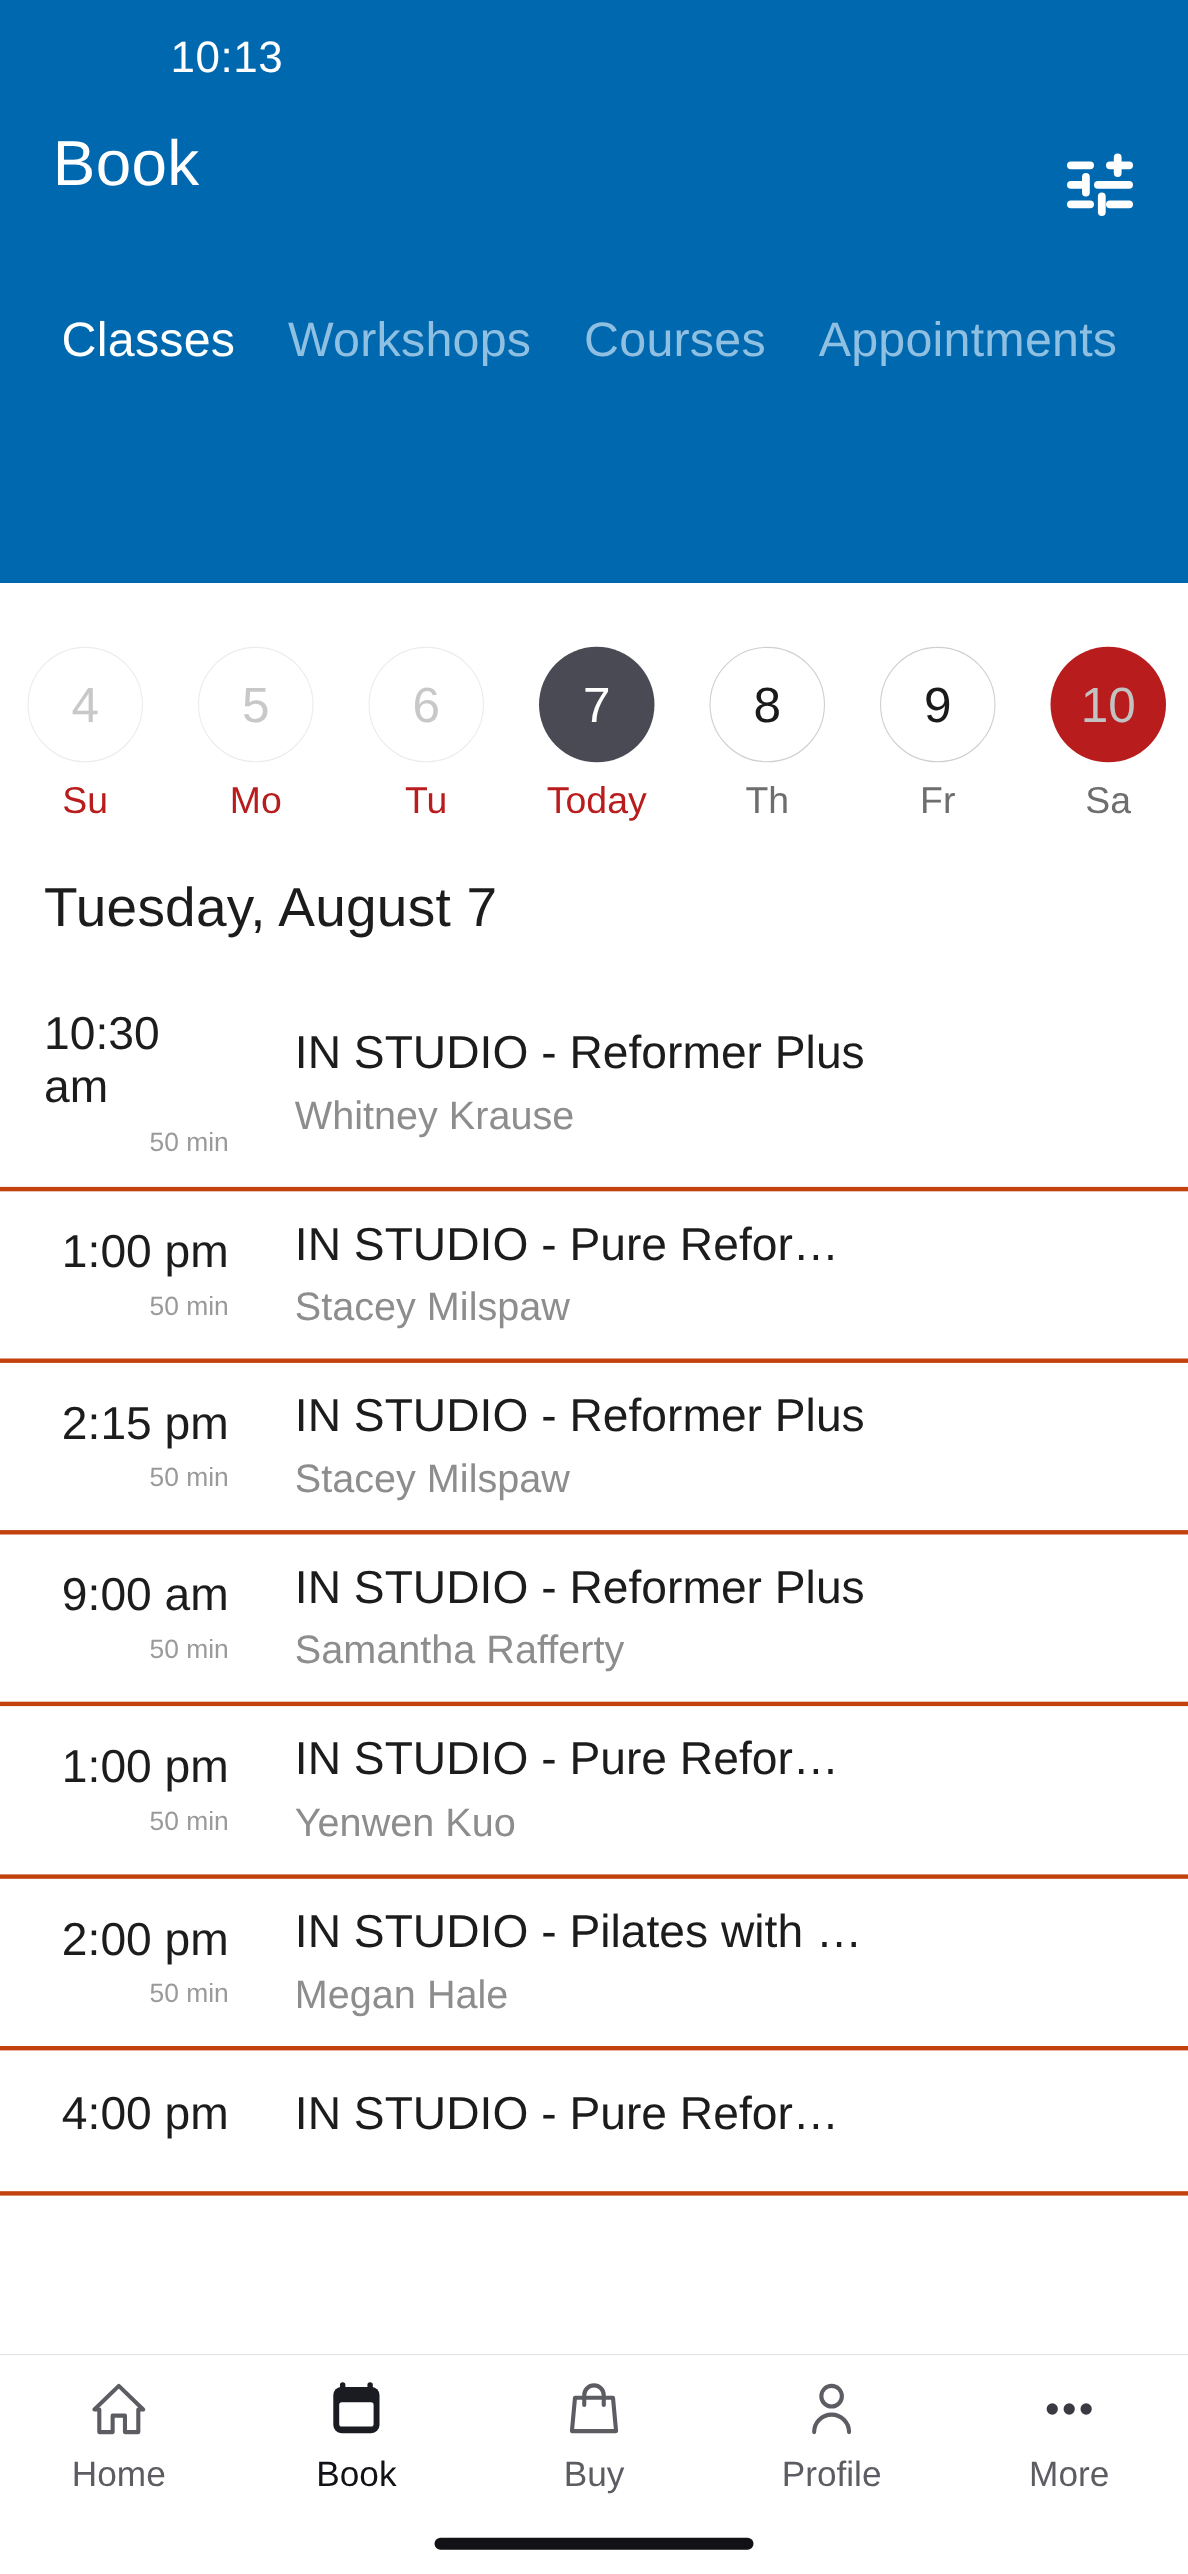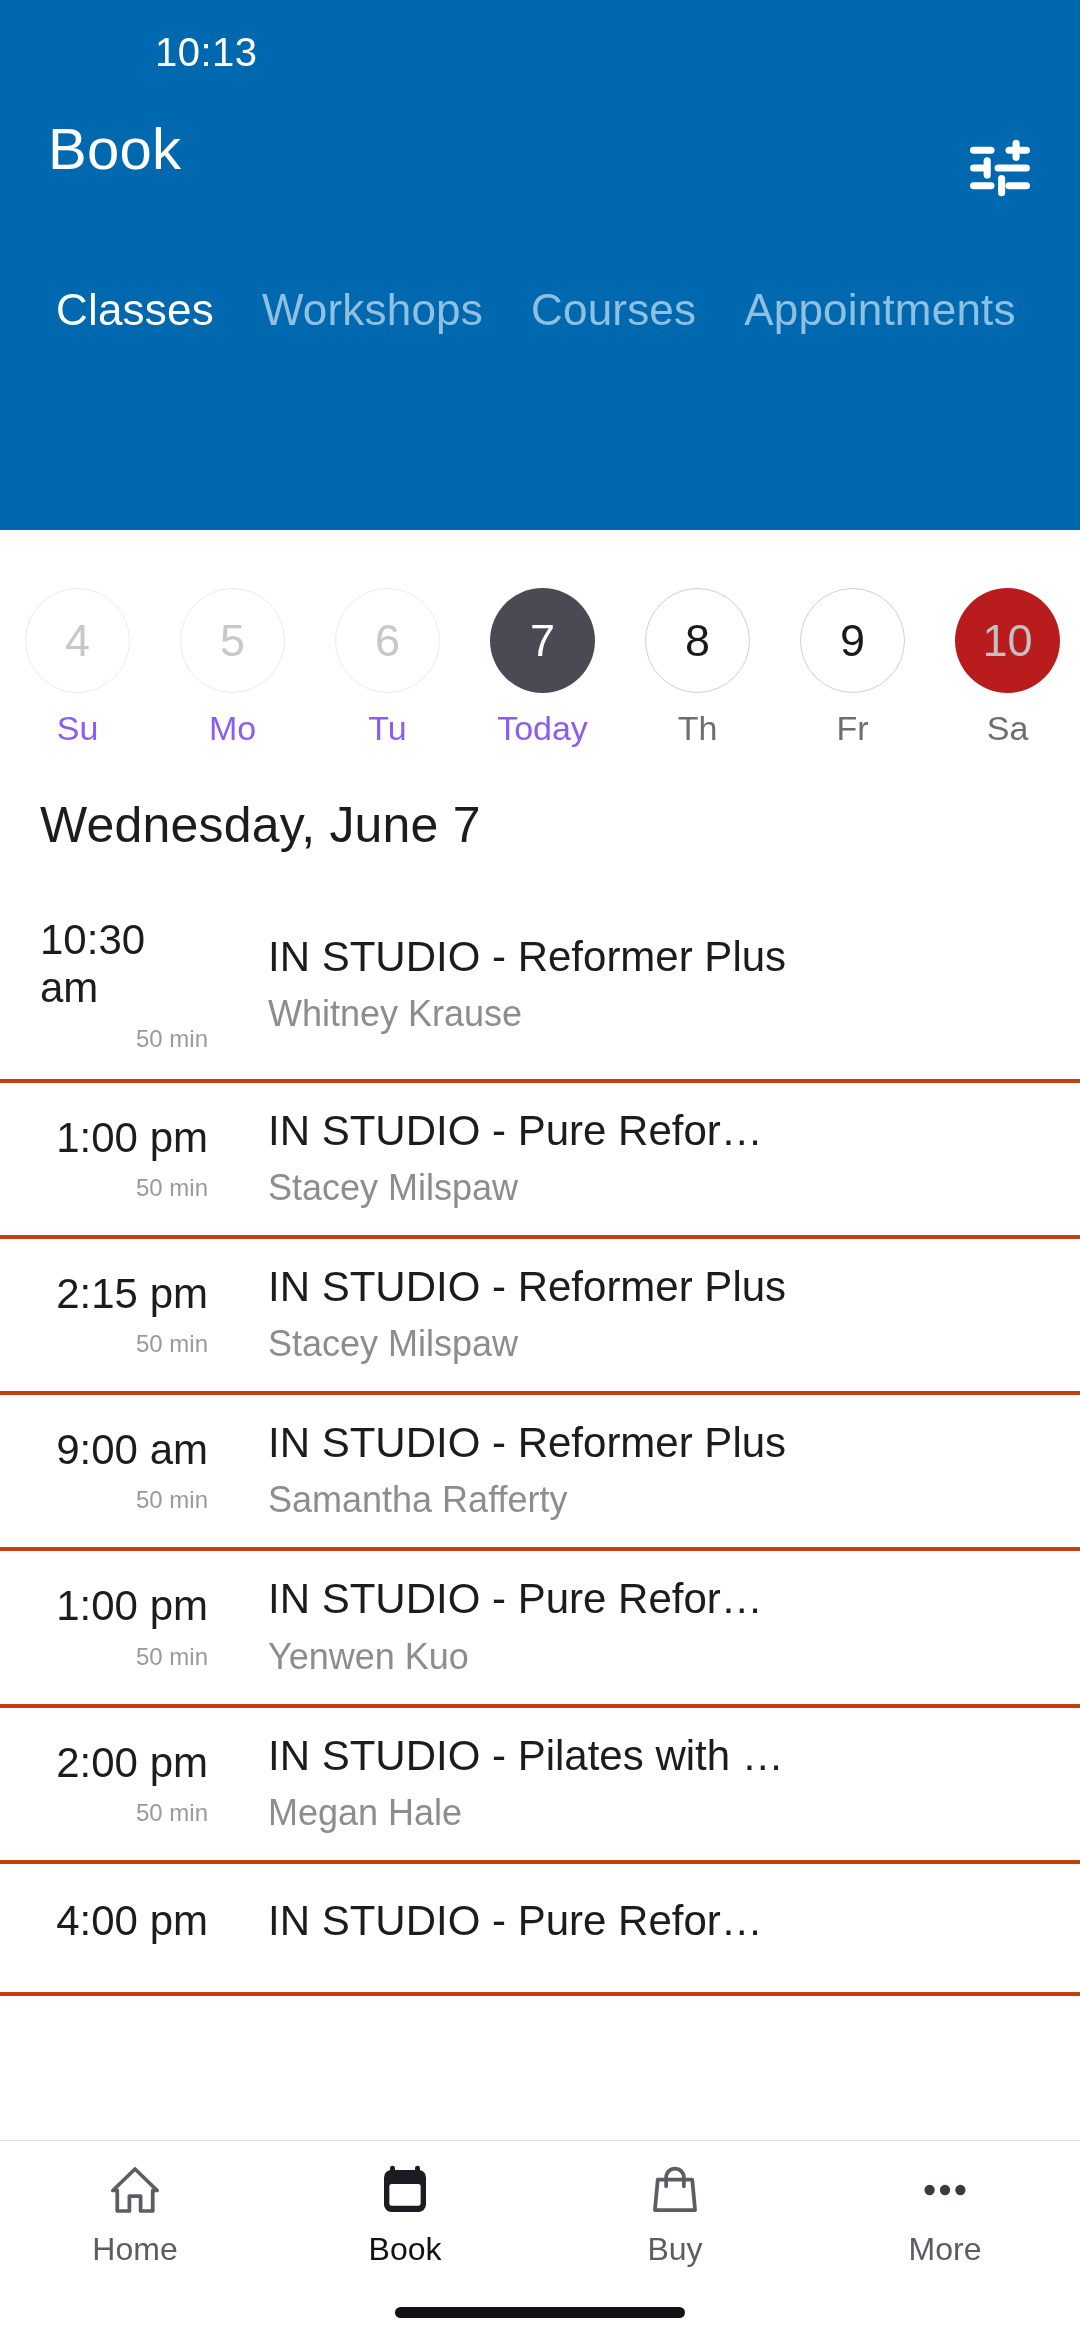--- a/index.html
+++ b/index.html
@@ -122,21 +122,21 @@
     background: #fff;
   }
   .daycircle.disabled {
     background: #b91c1c;
     border: none;
     color: #c2c2c2;
   }
   .daylabel {
     margin-top: 16px;
     font-size: 34px;
-    color: #8b5cf6;
+    color: #b91c1c;
   }
   .daylabel.dark {
     color: #6e6e6e;
   }
 
   
   .date-heading {
     margin: 48px 0 0 40px;
     font-size: 50px;
     color: #1c1c1c;
@@ -316,21 +316,21 @@
     <div class="daylabel dark">Fr</div>
   </div>
 
   <div class="daycell">
     <div class="daycircle disabled">10</div>
     <div class="daylabel dark">Sa</div>
   </div>
 
 </div>
 
-<div class="date-heading">Wednesday, June 7</div>
+<div class="date-heading">Tuesday, August 7</div>
 
 <div class="classlist">
 
   <div class="classrow">
     <div class="col-time">
       <div class="time">10:30 am</div>
       <div class="duration">50 min</div>
     </div>
     <div class="col-info">
       <div class="class-title">IN STUDIO - Reformer Plus</div>
@@ -432,20 +432,29 @@
   <div class="navitem">
     <div class="navicon">
       <svg width="56" height="56" viewBox="0 0 24 24">
         <path d="M4.6 7.6 L19.4 7.6 L20.6 20.6 L3.4 20.6 Z" fill="none" stroke="#5c5c63" stroke-width="1.6" stroke-linejoin="round"></path>
         <path d="M8.2 10.4 L8.2 6.6 A3.8 3.8 0 0 1 15.8 6.6 L15.8 10.4" fill="none" stroke="#5c5c63" stroke-width="1.6" stroke-linecap="round"></path>
       </svg>
     </div>
     <div class="navlabel">Buy</div>
   </div>
 
+  <div class="navitem">
+    <div class="navicon">
+      <svg width="56" height="56" viewBox="0 0 24 24">
+        <circle cx="12" cy="7" r="4" fill="none" stroke="#5c5c63" stroke-width="1.6"></circle>
+        <path d="M5.2 21 A6.8 6.8 0 0 1 18.8 21" fill="none" stroke="#5c5c63" stroke-width="1.6" stroke-linecap="round"></path>
+      </svg>
+    </div>
+    <div class="navlabel">Profile</div>
+  </div>
 
   <div class="navitem">
     <div class="navicon">
       <svg width="56" height="56" viewBox="0 0 24 24">
         <circle cx="5.4" cy="12" r="2.2" fill="#3a3a42"></circle>
         <circle cx="12" cy="12" r="2.2" fill="#3a3a42"></circle>
         <circle cx="18.6" cy="12" r="2.2" fill="#3a3a42"></circle>
       </svg>
     </div>
     <div class="navlabel">More</div>

